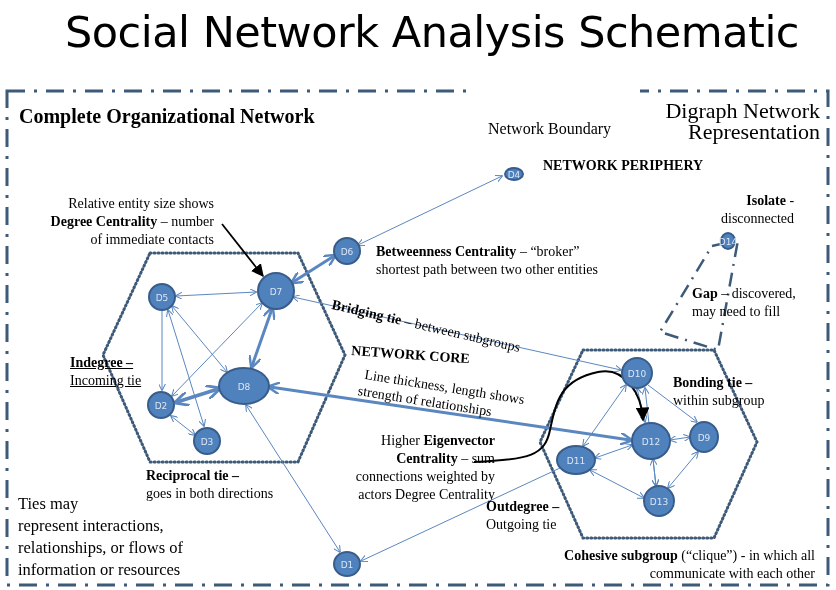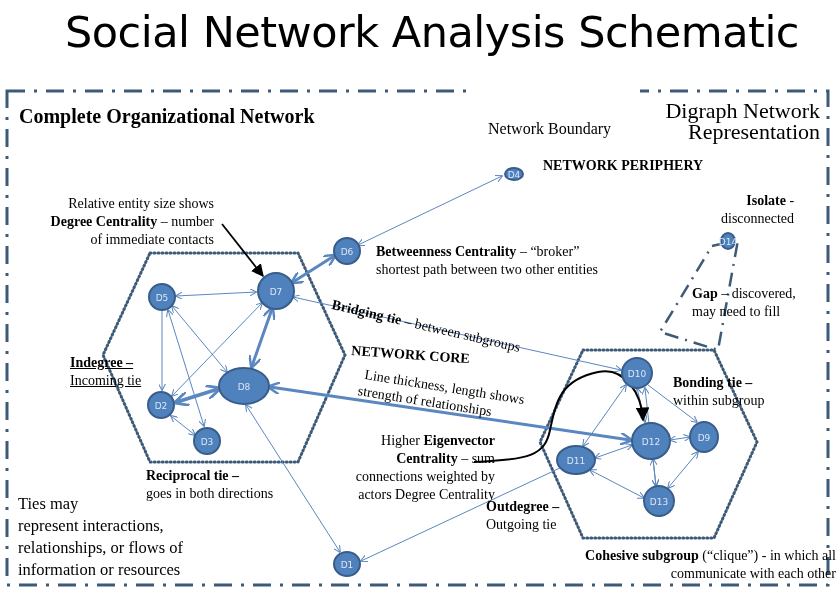--- a/index.html
+++ b/index.html
@@ -195,16 +195,16 @@
   <div>Outgoing tie</div>
 </div>
 
 <div class="t" style="left:18px;top:493px;font-size:16.5px;line-height:22px;">
   <div>Ties may</div>
   <div>represent interactions,</div>
   <div>relationships, or flows of</div>
   <div>information or resources</div>
 </div>
 
-<div class="t r" style="right:0;top:547px;">
+<div class="t r" style="right:21px;top:547px;">
   <div><span class="b">Cohesive subgroup</span><span> (“clique”) - in which all</span></div>
   <div>communicate with each other</div>
 </div>
 
 </body></html>

